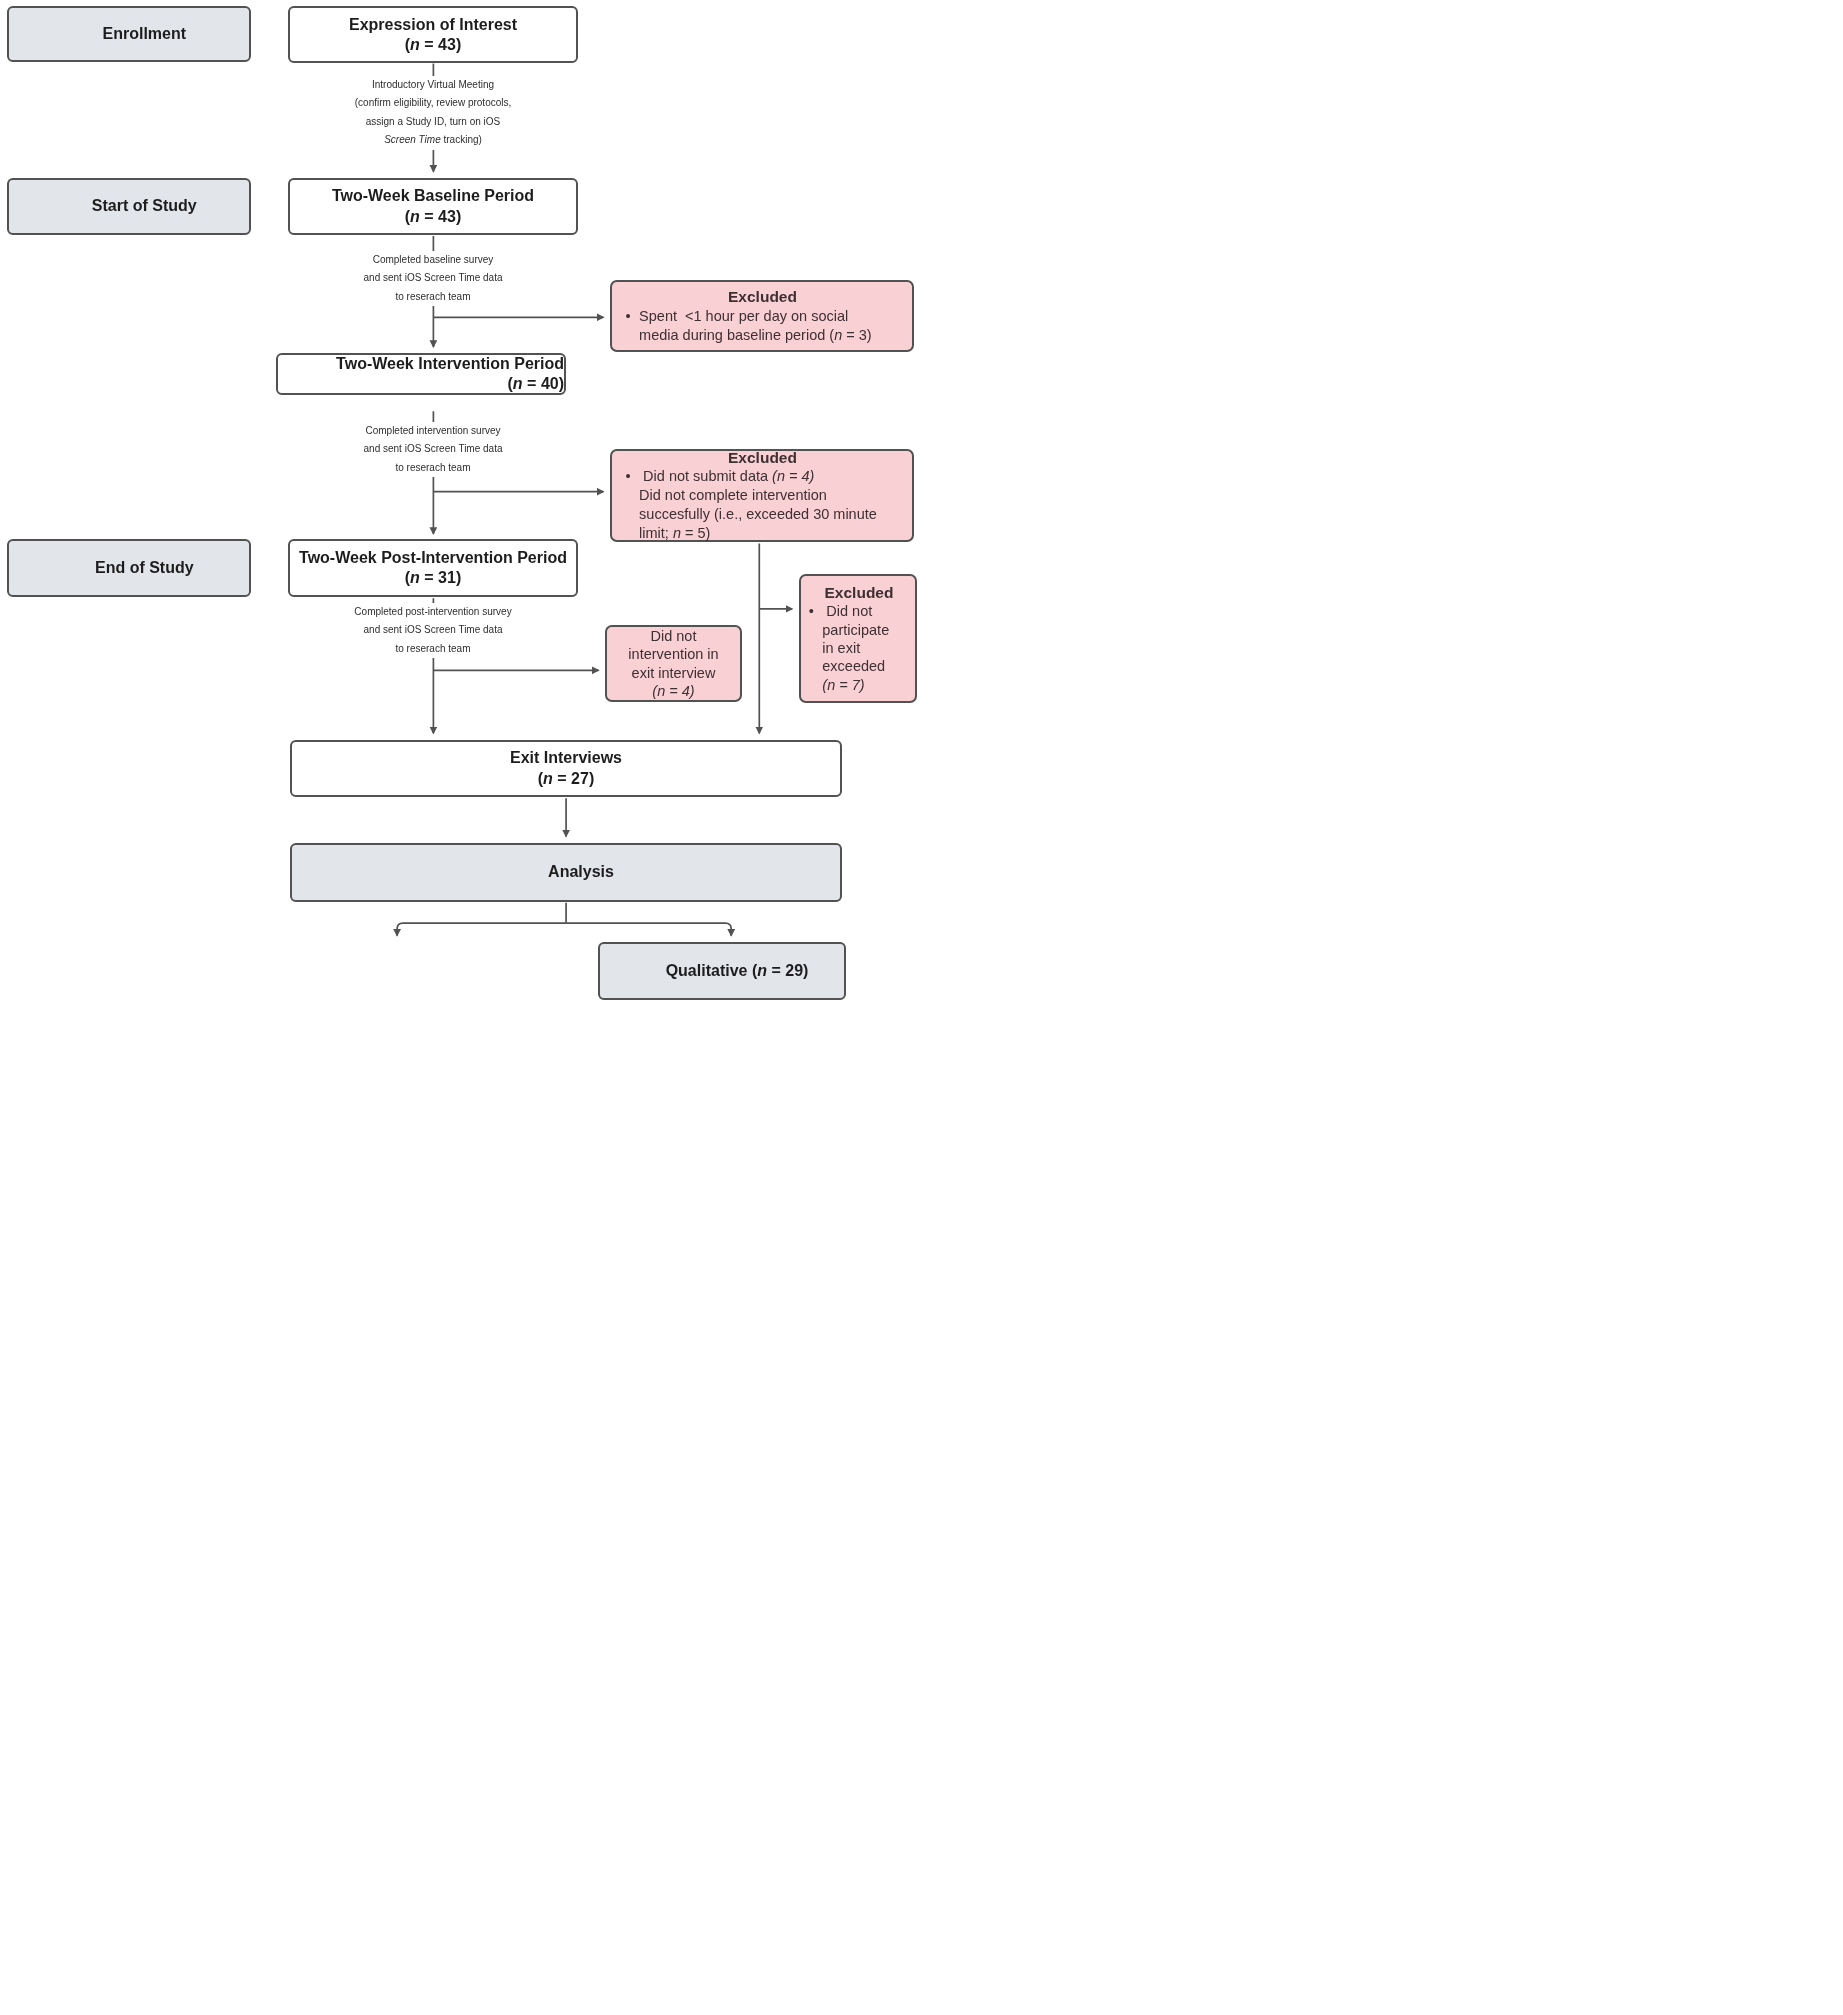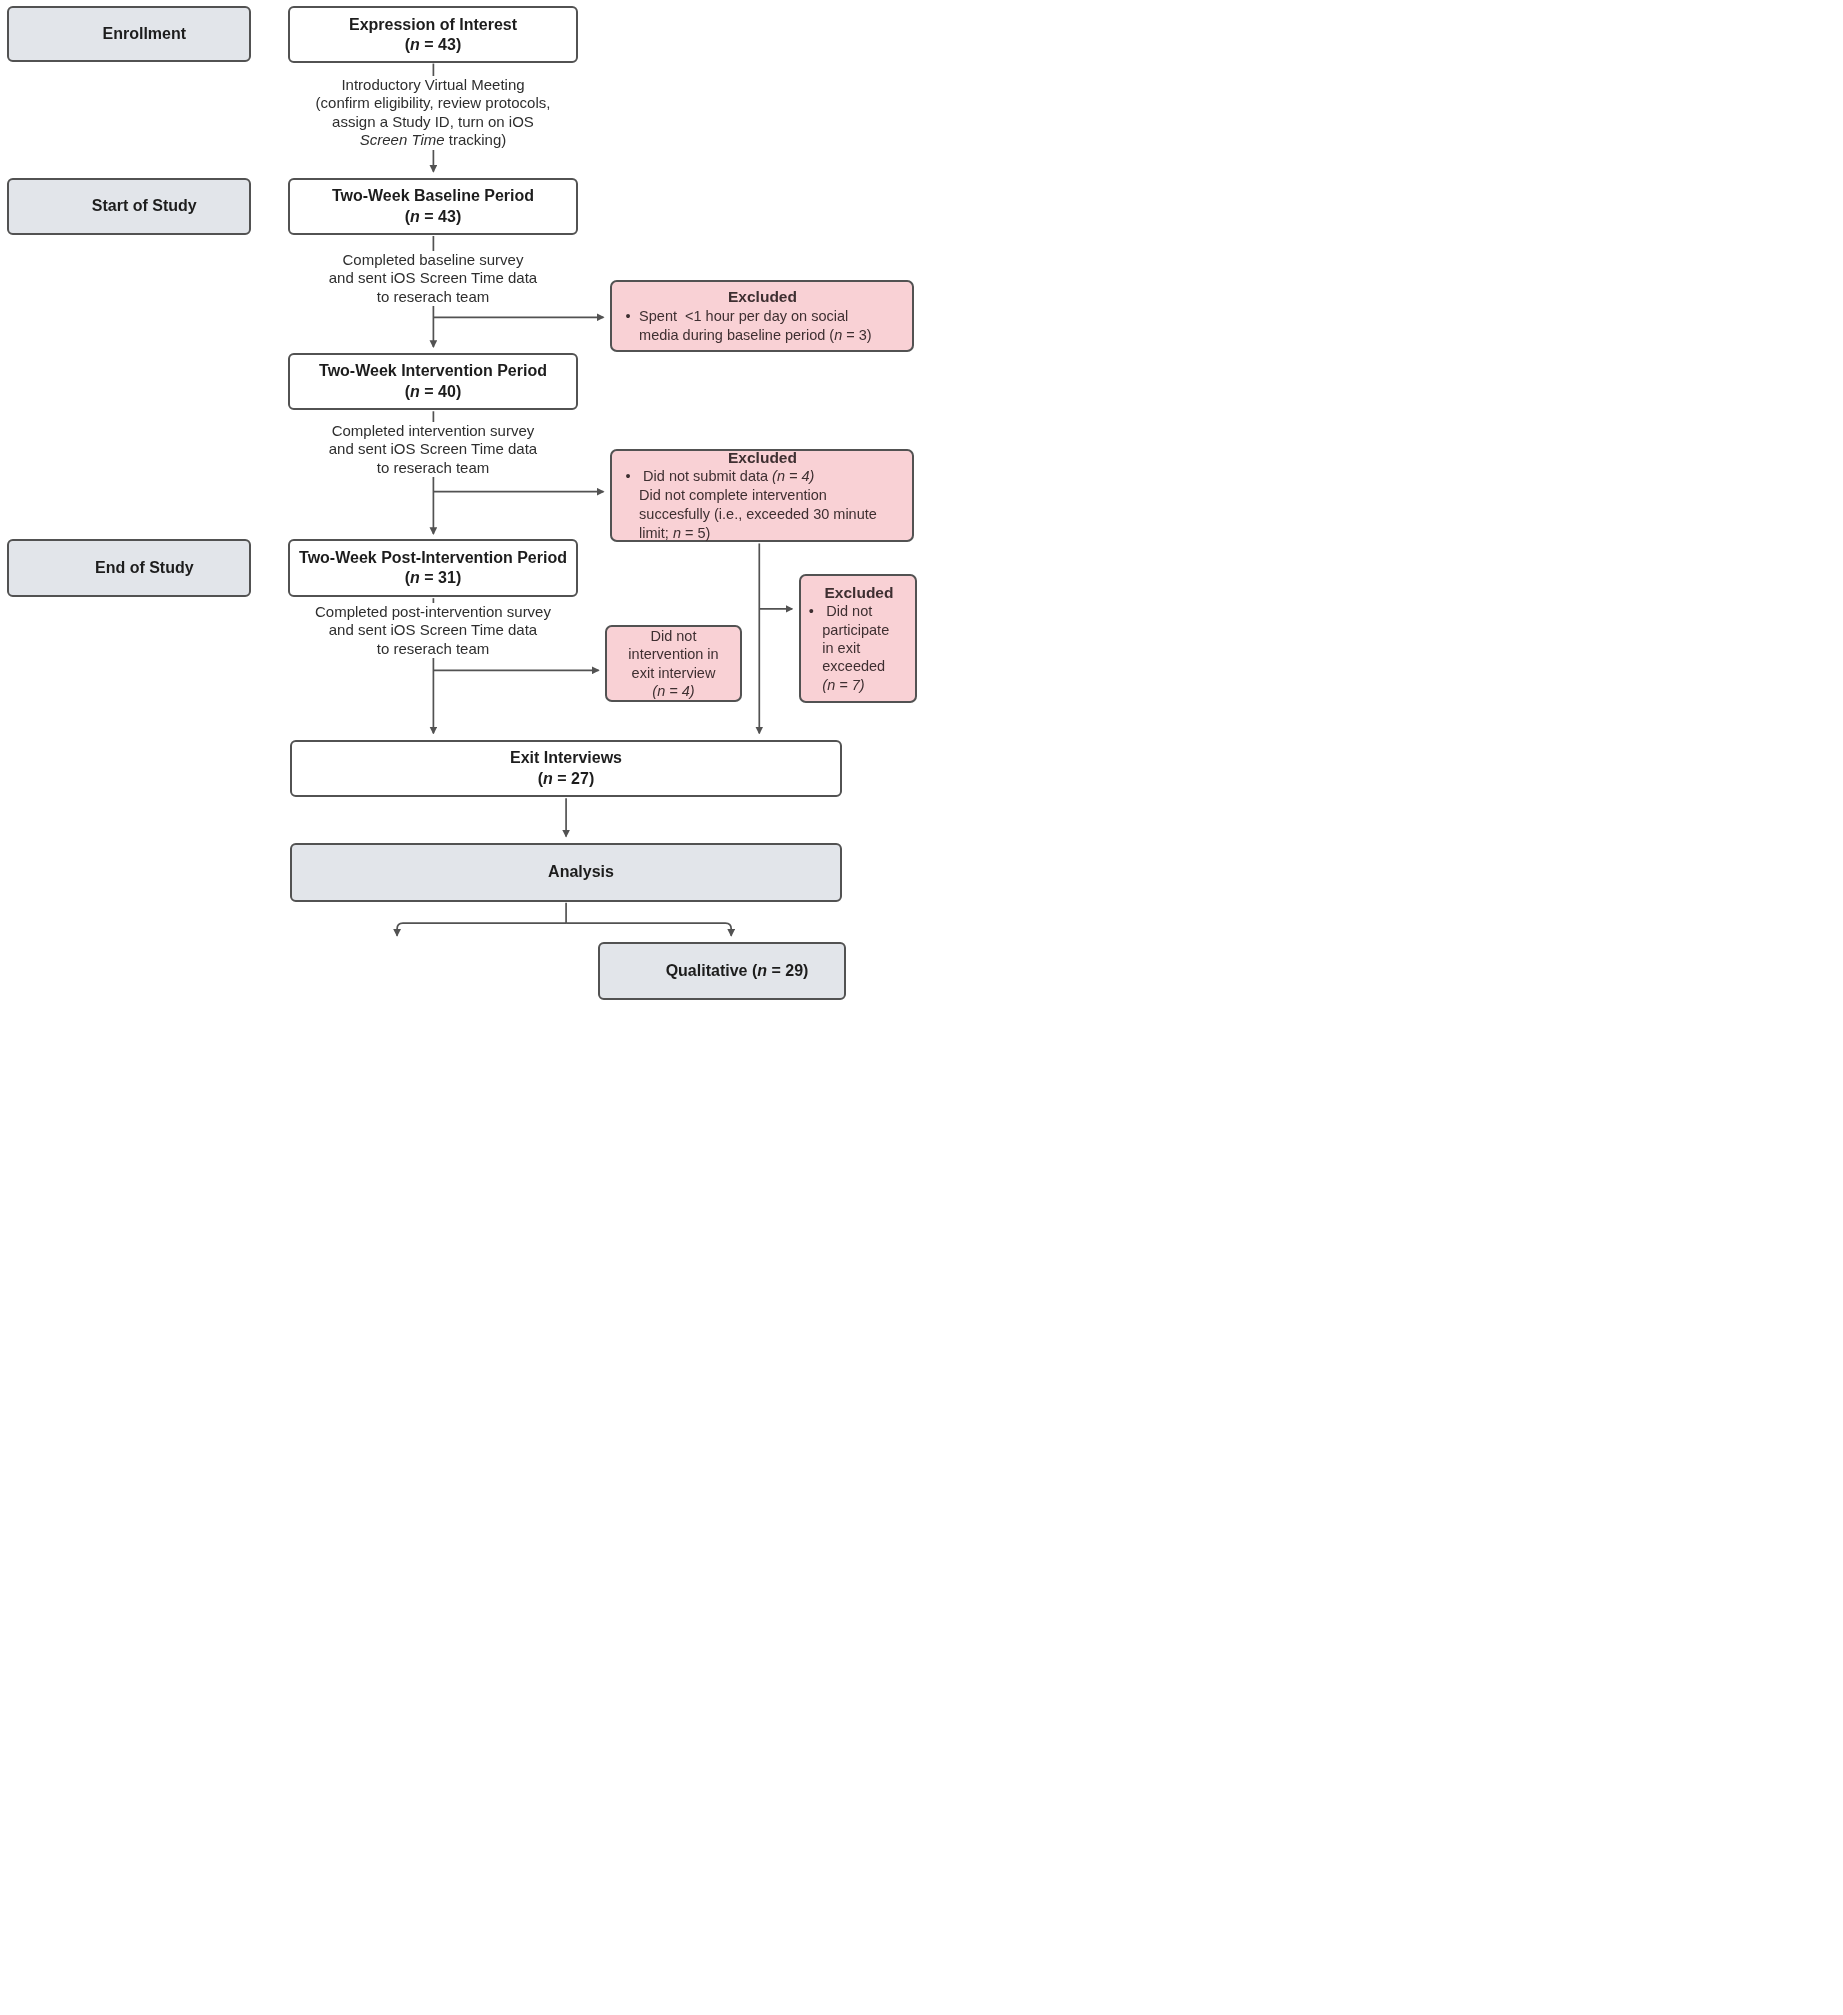--- a/index.html
+++ b/index.html
@@ -16,21 +16,21 @@
     text-align:center;
   }
   .gray  { background:#e2e5ea;padding-left:30px; }
   .white { background:#ffffff; }
   .pink  { background:#f9d1d5; border-radius:6.8px; color:#3e2f31; }
   .title { font-weight:bold; font-size:16px; line-height:20.3px; }
   .t { white-space:pre-wrap; }
   .it { font-style:italic; }
   .note {
     position:absolute; z-index:1; background:#ffffff; text-align:center;
-    font-size:15px; line-height:18.4px; color:#2e2e2e;
+    font-size:10px; line-height:18.4px; color:#2e2e2e;
   }
   .note div { display:block; }
   .exc-title { font-weight:bold; font-size:15.5px; line-height:19.4px; text-align:center; }
   .exc-body { font-size:14.5px; line-height:19px; text-align:left; width:100%; box-sizing:border-box; }
   .exc-line { position:relative; padding-left:17.4px; }
   .exc-line .bullet { position:absolute; left:3.9px; top:0; }
   .narrow .exc-line { padding-left:14.5px; }
   .narrow .exc-line .bullet { left:1px; }
   .center-lines { font-size:14.5px; line-height:18.4px; }
 </style>
@@ -75,21 +75,21 @@
   <div class="box white" style="left:288px;top:6.3px;width:290px;height:57px;">
     <div class="title"><span class="t">Expression of Interest</span></div>
     <div class="title"><span class="t">(</span><span class="t it">n</span><span class="t"> = 43)</span></div>
   </div>
 
   <div class="box white" style="left:288px;top:178px;width:290px;height:57px;">
     <div class="title"><span class="t">Two-Week Baseline Period</span></div>
     <div class="title"><span class="t">(</span><span class="t it">n</span><span class="t"> = 43)</span></div>
   </div>
 
-  <div class="box white" style="left:288px;top:353px;width:290px;height:57px;">
+  <div class="box white" style="left:276px;top:353px;width:290px;height:42px;align-items:flex-end;">
     <div class="title"><span class="t">Two-Week Intervention Period</span></div>
     <div class="title"><span class="t">(</span><span class="t it">n</span><span class="t"> = 40)</span></div>
   </div>
 
   <div class="box white" style="left:288px;top:539px;width:290px;height:58px;">
     <div class="title"><span class="t">Two-Week Post-Intervention Period</span></div>
     <div class="title"><span class="t">(</span><span class="t it">n</span><span class="t"> = 31)</span></div>
   </div>
 
   <div class="box white" style="left:290px;top:740px;width:552px;height:57px;">

